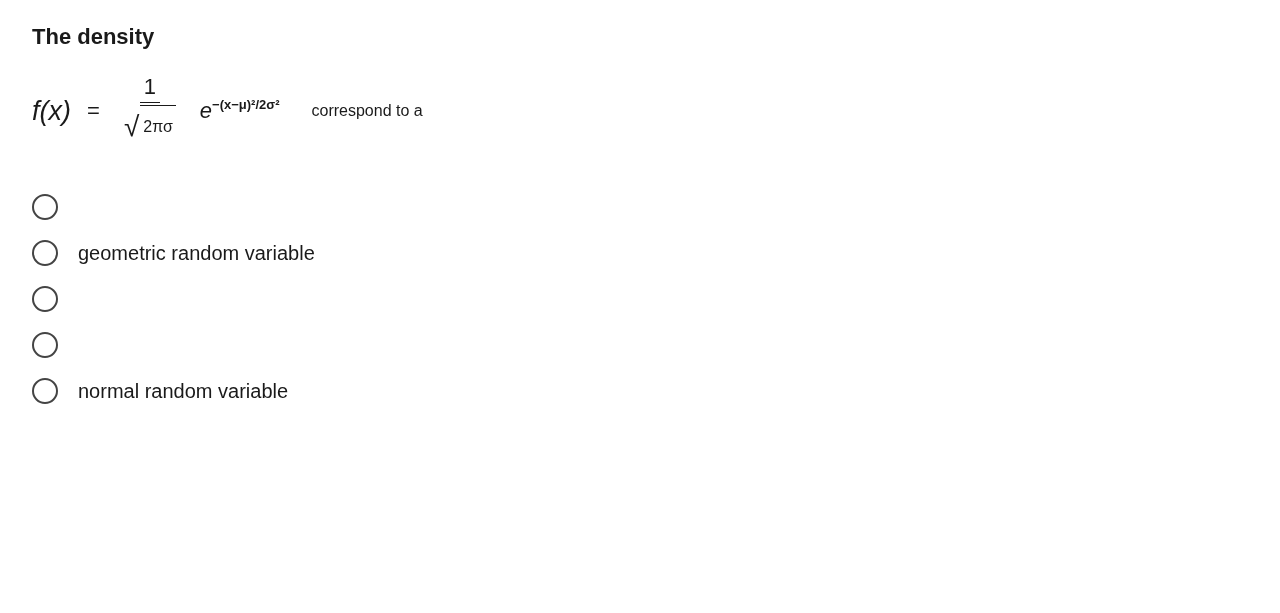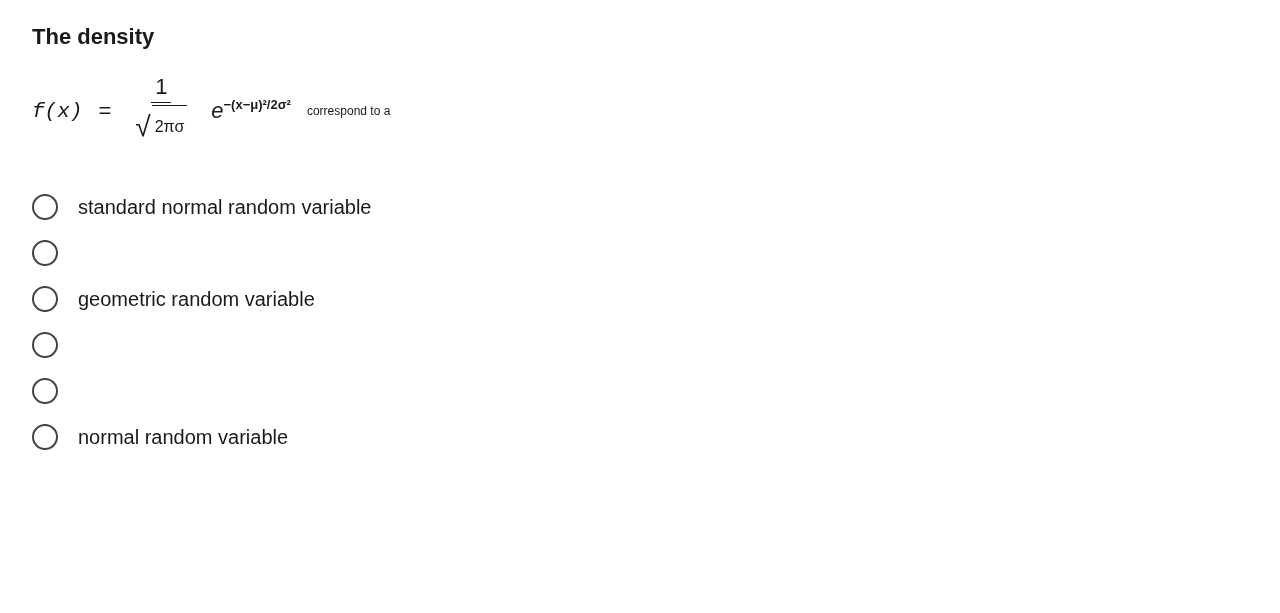--- a/index.html
+++ b/index.html
@@ -28,22 +28,21 @@
     .formula-row {
       display: flex;
       align-items: center;
       gap: 16px;
       margin-bottom: 36px;
       font-size: 22px;
     }
 
     .formula-lhs {
       font-style: italic;
-      font-size: 21px;
-      font-family: Liberation Mono, monospace;
+      font-size: 27px;
     }
 
     .formula-equals {
       font-size: 22px;
     }
 
     .fraction {
       display: inline-flex;
       flex-direction: column;
       align-items: center;
@@ -91,23 +90,23 @@
     }
 
     .exp-super {
       font-size: 13px;
       vertical-align: super;
       line-height: 1;
       font-weight: bold;
     }
 
     .correspond-text {
-      font-size: 12px;
+      font-size: 16px;
       color: #1a1a1a;
-      margin-left: 0;
+      margin-left: 16px;
     }
 
     .options-list {
       list-style: none;
       display: flex;
       flex-direction: column;
       gap: 0px;
     }
 
     .option-item {
@@ -156,24 +155,20 @@
 
   <span class="exponent-block">
     <span class="exp-base">e</span>
       <span class="exp-super">−(x−μ)²/2σ²</span>
   </span>
 
   <span class="correspond-text">correspond to a</span>
 </div>
 
 <ul class="options-list">
-<li class="option-item">
-      <div class="radio-circle"></div>
-      <span class="option-label">standard normal random variable</span>
-    </li>
     <li class="option-item">
       <div class="radio-circle"></div>
     </li>
     <li class="option-item">
       <div class="radio-circle"></div>
       <span class="option-label">geometric random variable</span>
     </li>
     <li class="option-item">
       <div class="radio-circle"></div>
     </li>

